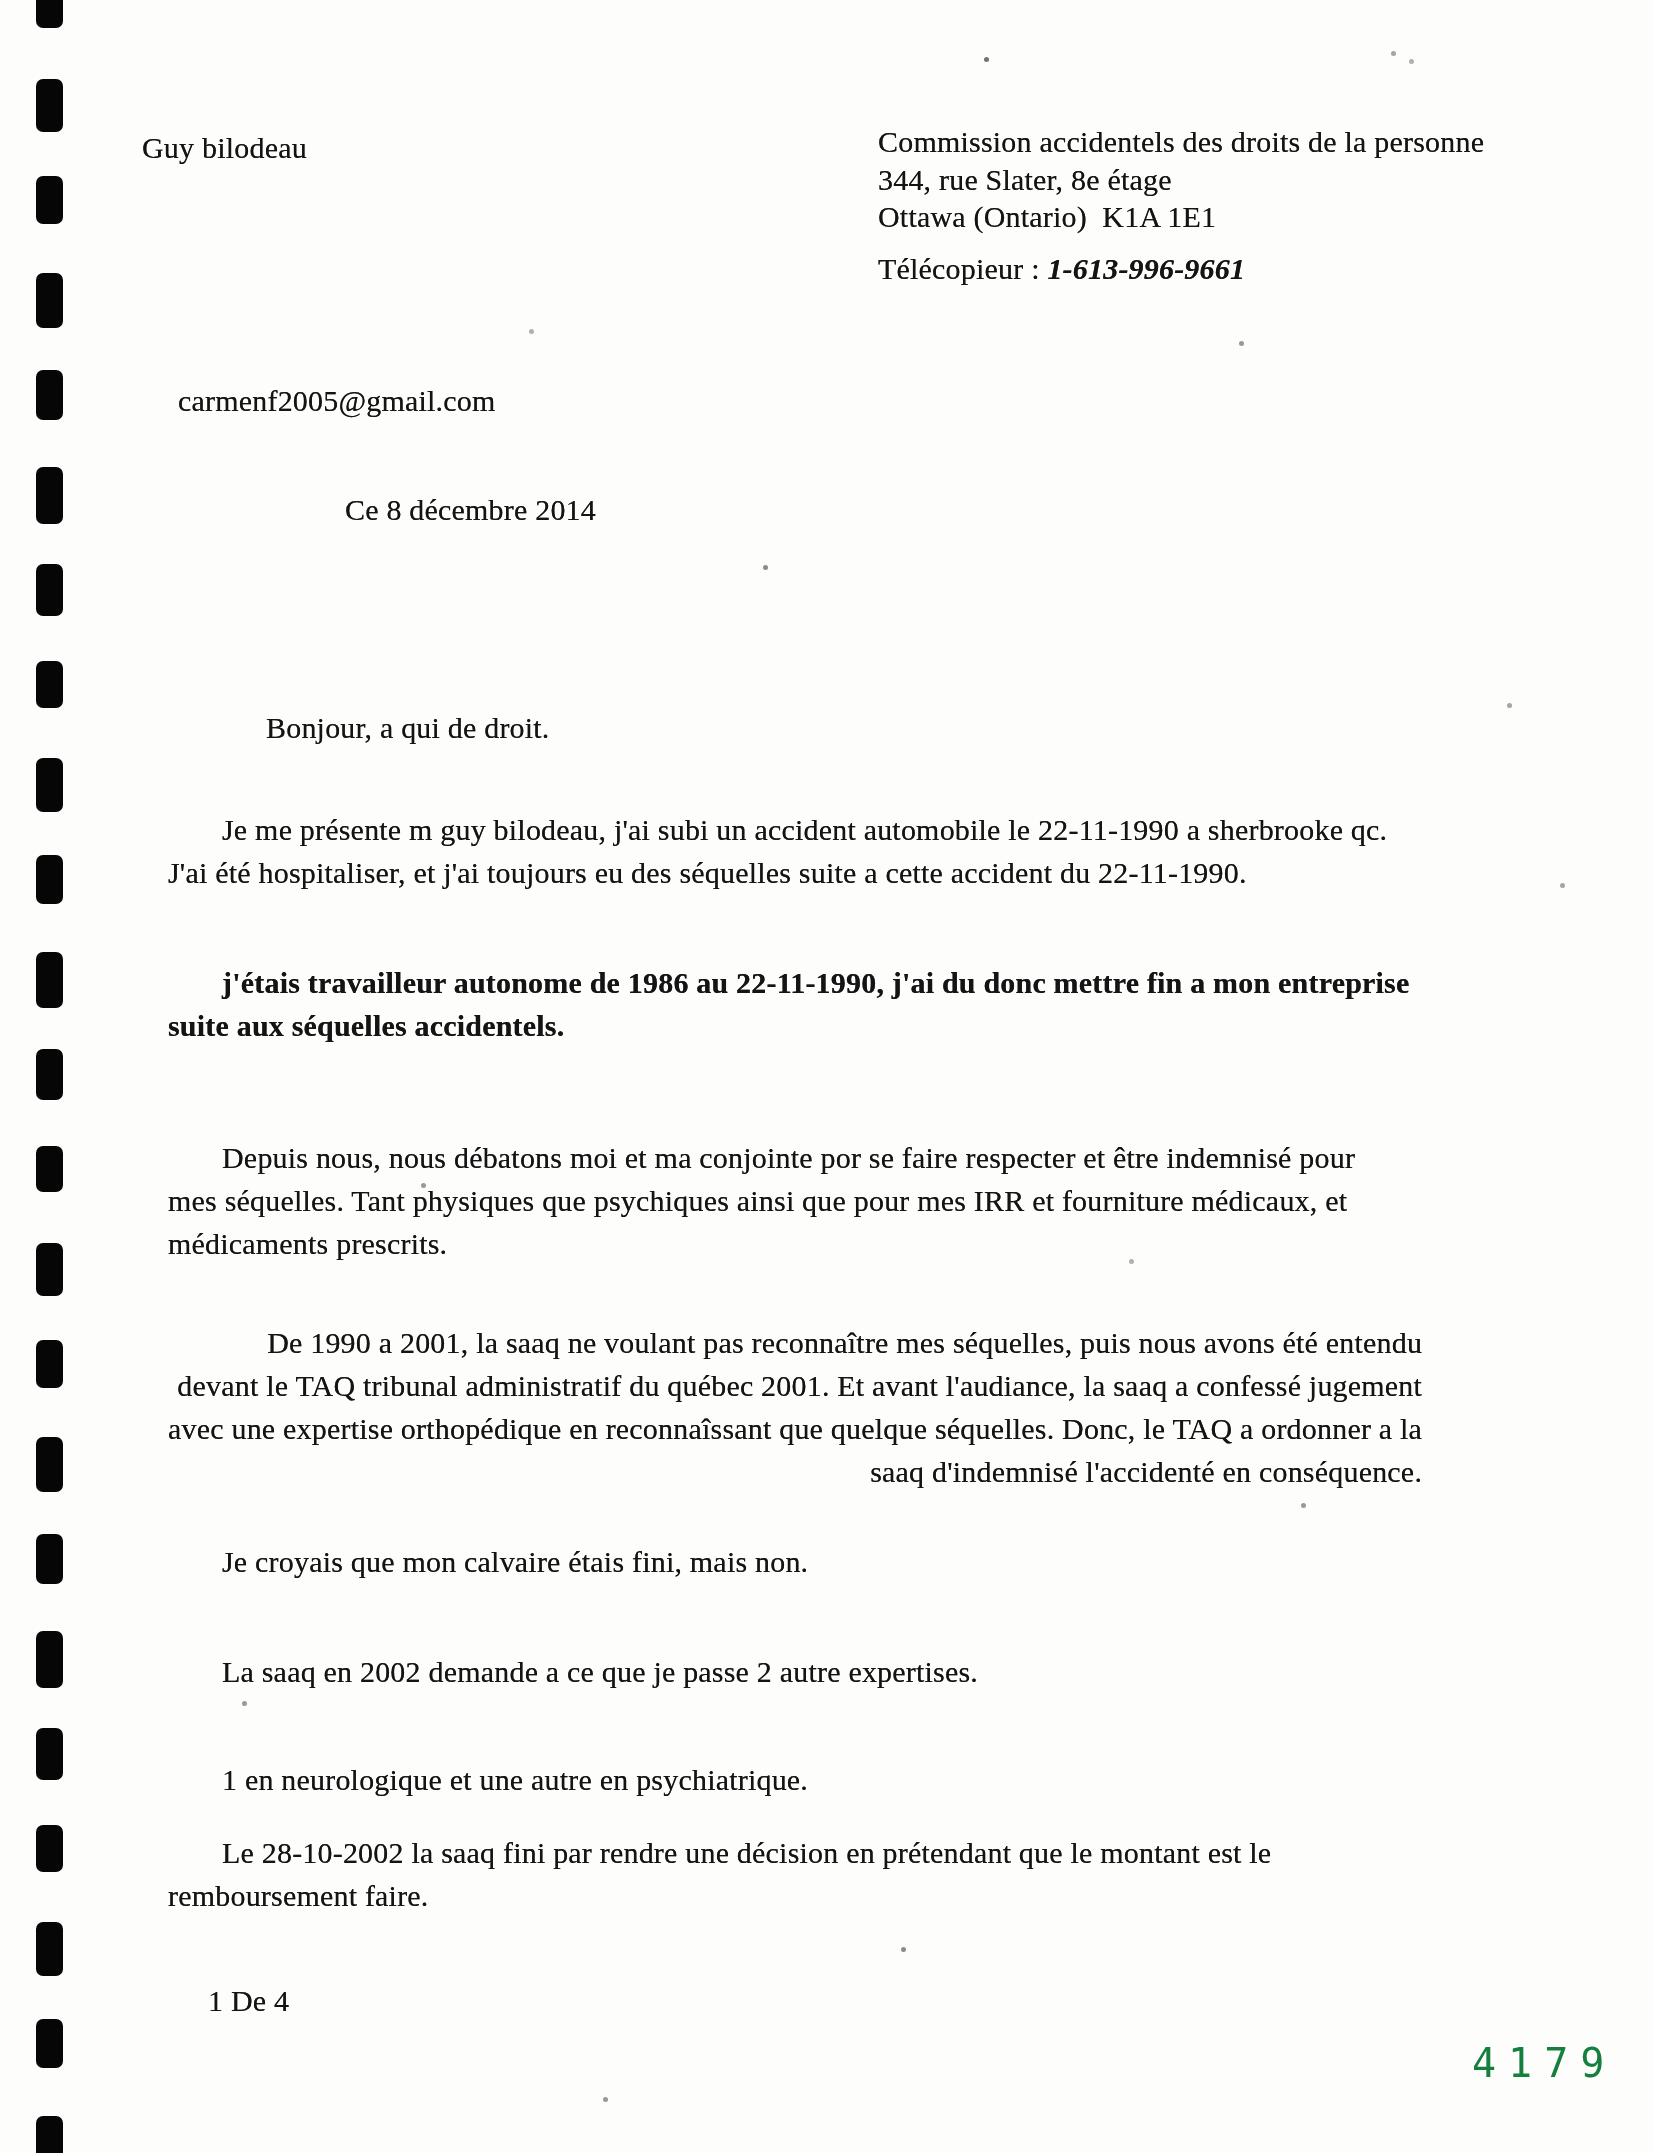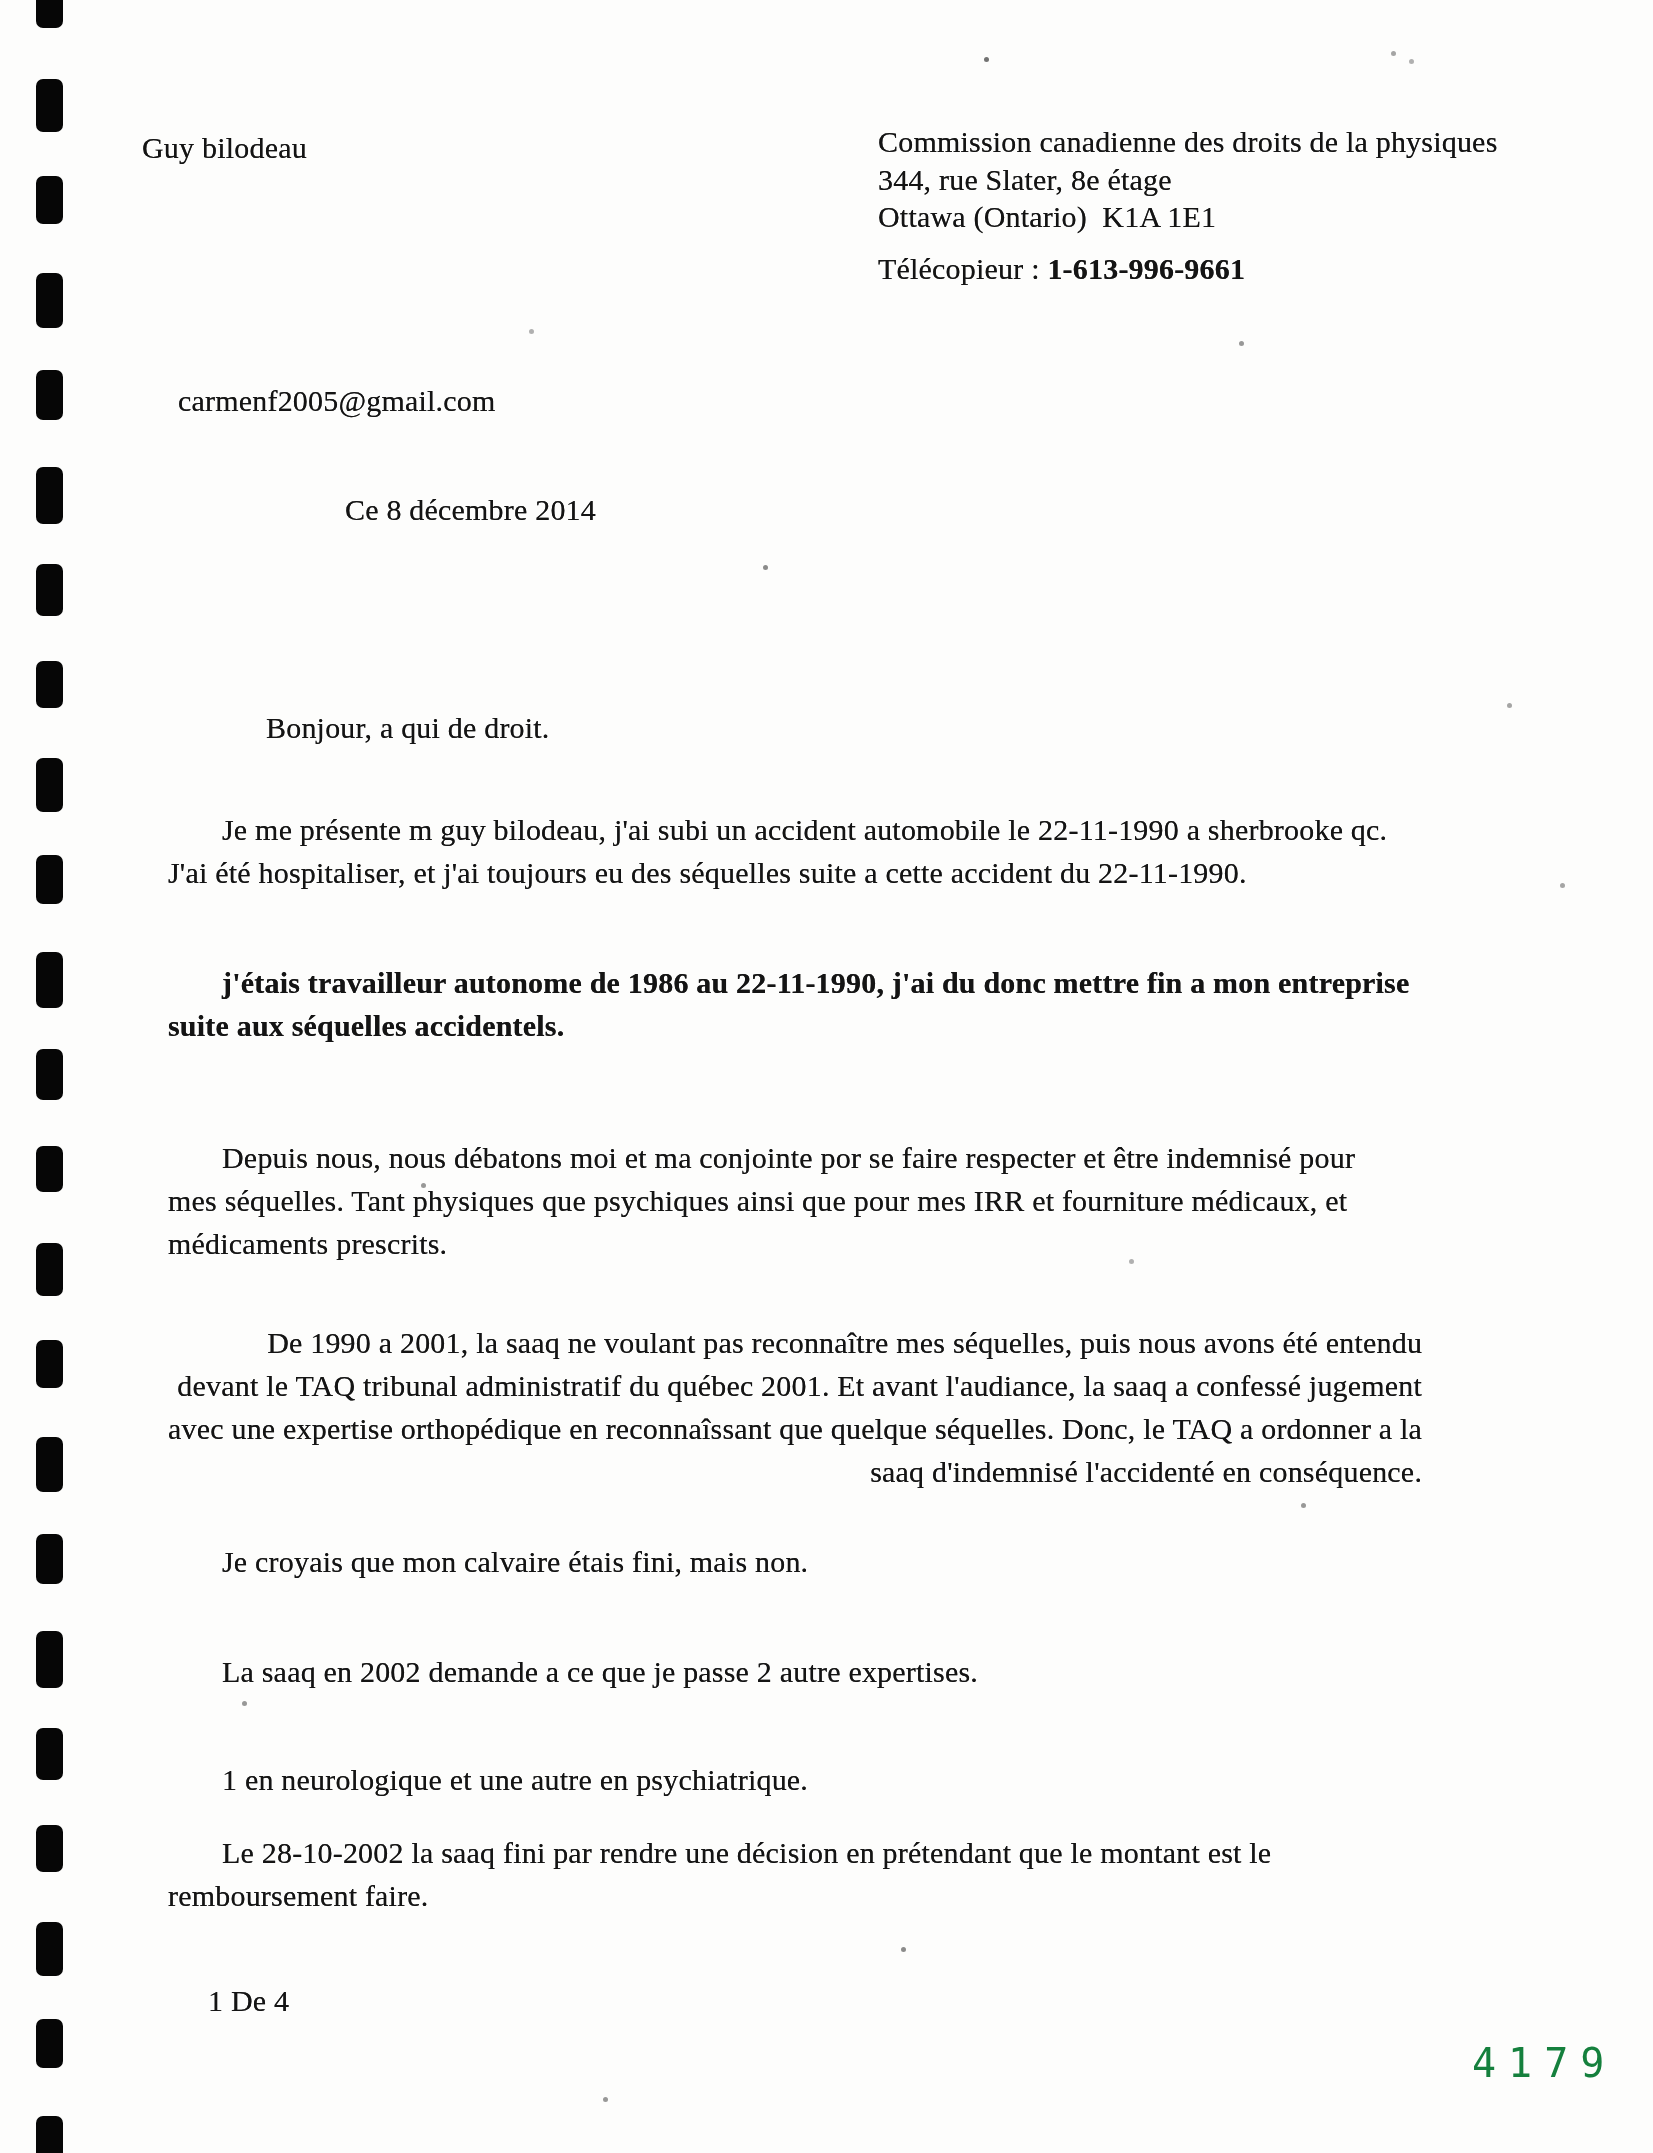--- a/index.html
+++ b/index.html
@@ -35,21 +35,21 @@
   .hole {
     position: absolute;
     left: 0;
     width: 29px;
     height: 52px;
     background: #060606;
     border-radius: 7px;
   }
   
   .recipient div { white-space: pre; }
-  .fax-number { font-weight: bold; }
+  .fax-number { font-weight: bold; font-style: italic; }
   
   .para { position: absolute; left: 168px; }
   .pline {
     height: 43px;
     white-space: pre;
     font-size: 30px;
     text-shadow: 0 0 0.5px rgba(10,10,10,0.75);
     letter-spacing: 0.2px;
   }
   .ind { padding-left: 54px; }
@@ -116,21 +116,21 @@
       <div class="hole" style="top: 1825px; height: 47px; width: 27px;"></div>
       <div class="hole" style="top: 1922px; height: 54px; width: 27px;"></div>
       <div class="hole" style="top: 2019px; height: 49px; width: 27px;"></div>
       <div class="hole" style="top: 2116px; height: 56px; width: 27px;"></div>
     </div>
   <div class="specks"></div>
 
   <div class="txt" style="left:142px; top:130px;">Guy bilodeau</div>
 
   <div class="recipient">
-    <div class="txt" style="left:878px; top:124px;">Commission canadienne des droits de la physiques</div>
+    <div class="txt" style="left:878px; top:124px;">Commission accidentels des droits de la personne</div>
     <div class="txt" style="left:878px; top:162px;">344, rue Slater, 8e étage</div>
     <div class="txt" style="left:878px; top:199px;">Ottawa (Ontario)  K1A 1E1</div>
     <div class="txt" style="left:878px; top:251px;"><span>Télécopieur : </span><span class="fax-number">1-613-996-9661</span></div>
   </div>
 
   <div class="txt" style="left:178px; top:383px;">carmenf2005@gmail.com</div>
 
   <div class="txt" style="left:345px; top:492px;">Ce 8 décembre 2014</div>
 
 

